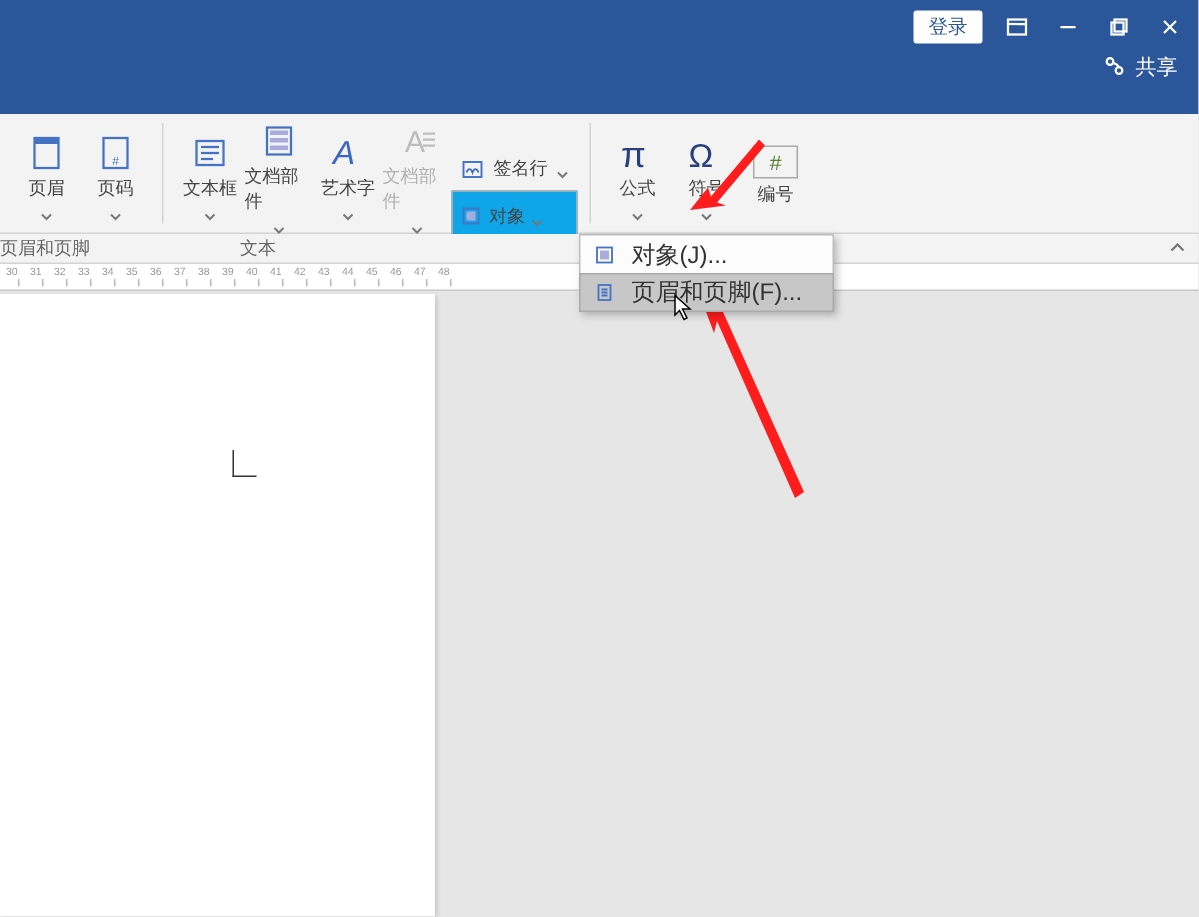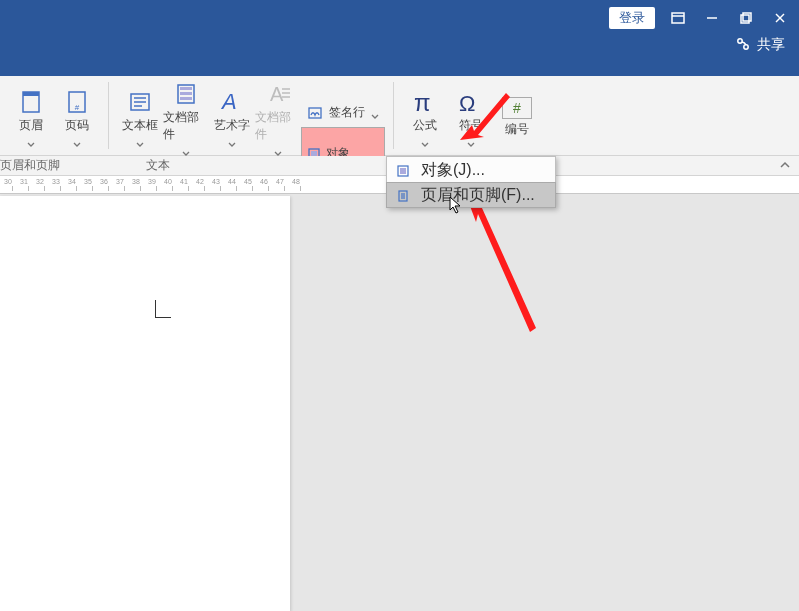--- a/index.html
+++ b/index.html
@@ -26,21 +26,21 @@
   .caret { width:8px;height:8px; margin-top:2px;}
   .caret svg{stroke:#777;fill:none;stroke-width:1.3;}
   .group-labels { height:20px; background:#f3f3f3; border-bottom:1px solid #d4d4d4; display:flex; align-items:center; font-size:12px; color:#666; position:relative;}
   .glabel { position:absolute; text-align:left;}
   .collapse-chev { position:absolute; right:8px; top:3px; cursor:pointer;}
   .collapse-chev svg{stroke:#777;fill:none;stroke-width:1.5;}
   .ruler { height:18px; background:#fff; border-bottom:1px solid #c8c8c8; position:relative; font-size:7px; color:#999; overflow:hidden;}
   .ruler .tick {position:absolute; top:2px;}
   .doc-area { position:absolute; left:0; top:196px; width:290px; height:415px; background:#fff; box-shadow:1px 1px 3px rgba(0,0,0,.15);}
   .cursor-mark{position:absolute;left:155px;top:300px;width:16px;height:18px;border-left:1px solid #333;border-bottom:1px solid #333;}
-  .obj-btn { display:flex;align-items:flex-end;gap:4px;font-size:12px;color:#444;height:36px;padding:0 6px;cursor:pointer;background:#fca5a5;border:1px solid #aaa;}
+  .obj-btn { display:flex;align-items:center;gap:4px;font-size:12px;color:#444;height:36px;padding:0 6px;cursor:pointer;background:#0ea5e9;border:1px solid #aaa;}
   .obj-btn .ic{width:14px;height:14px;}
   .obj-btn .ic svg{stroke:#4472c4;fill:none;stroke-width:1.3;}
   .dropdown { position:absolute; left:386px; top:156px; width:170px; background:#fcfcfc; border:1px solid #bfbfbf; box-shadow:2px 2px 5px rgba(0,0,0,.25); z-index:10;}
   .dropdown-item{display:flex;align-items:center;gap:10px;height:26px;padding:0 10px; font-size:16px; color:#333; cursor:pointer;}
   .dropdown-item .ic{width:14px;height:14px;}
   .dropdown-item .ic svg{stroke:#4472c4;fill:none;stroke-width:1.2;}
   .dropdown-item.hov{background:#c7c7c7;border:1px solid #aaa;margin:-1px;}
   .mouse-ptr{position:absolute;left:449px;top:196px;z-index:12;}
   .mouse-ptr svg{fill:#fff;stroke:#000;stroke-width:1;}
   .arrow svg{fill:#ff1c1c;}
@@ -226,21 +226,21 @@
       <div class="ic">
           <span>#</span>
         </div>
       <span>编号</span>
     </div>
   </div>
 </div>
 
 <div class="group-labels">
   <div class="glabel" style="left:0;width:160px;">页眉和页脚</div>
-  <div class="glabel" style="left:146px;width:335px;">文本</div>
+  <div class="glabel" style="left:160px;width:335px;">文本</div>
   <div class="glabel" style="left:495px;width:160px;">符号</div>
   <div class="collapse-chev"><svg width="12" height="12" viewBox="0 0 12 12">
         <polyline points="2,8 6,4 10,8"></polyline>
       </svg></div>
 </div>
 
 <div class="ruler" id="ruler">
     <span class="tick" style="left: 4px;">30</span>
     <span style="position: absolute; top: 10px; left: 12px; width: 1px; height: 5px; background: rgb(187, 187, 187);"></span>
     <span class="tick" style="left: 20px;">31</span>

